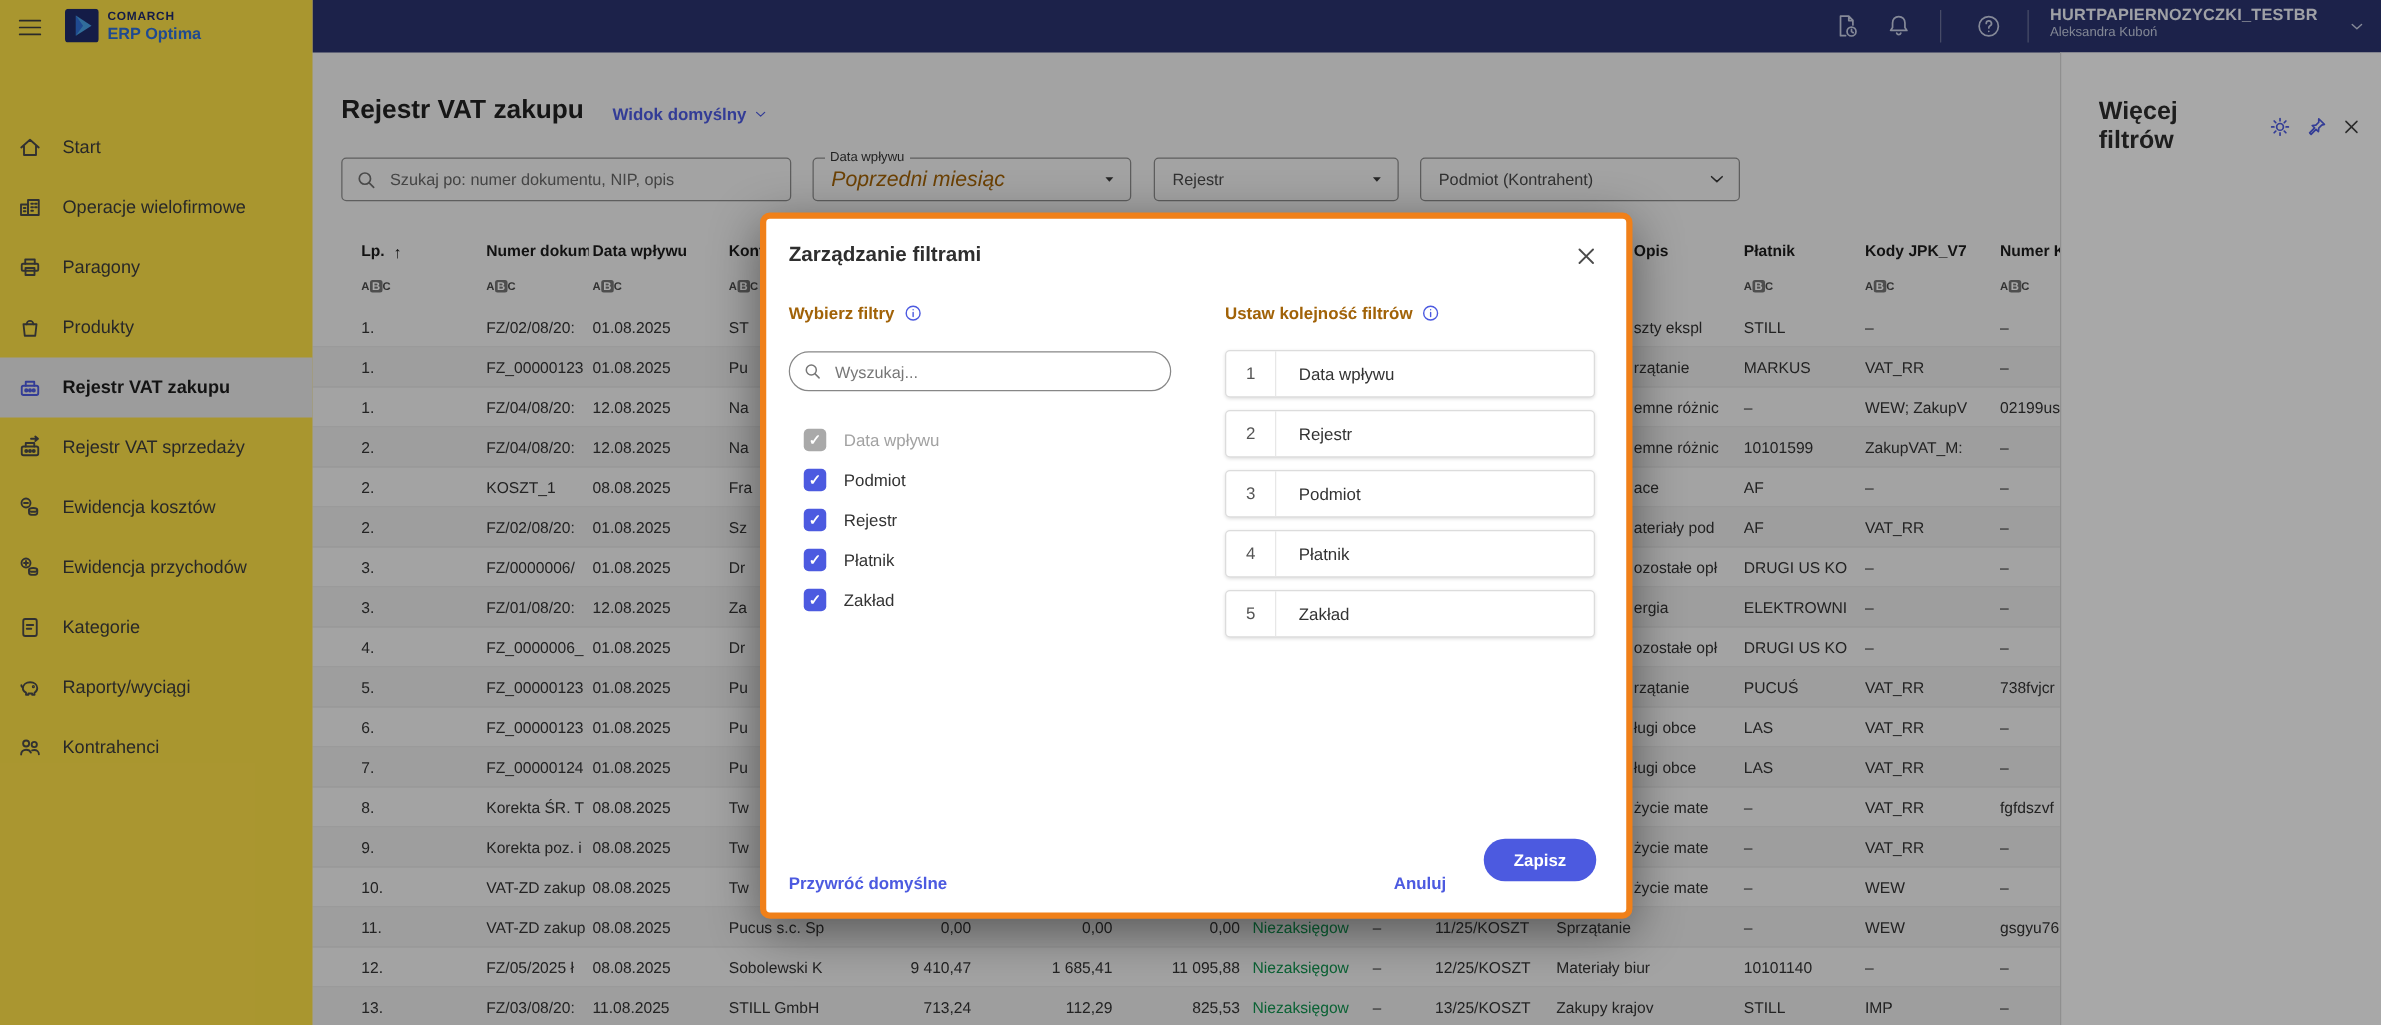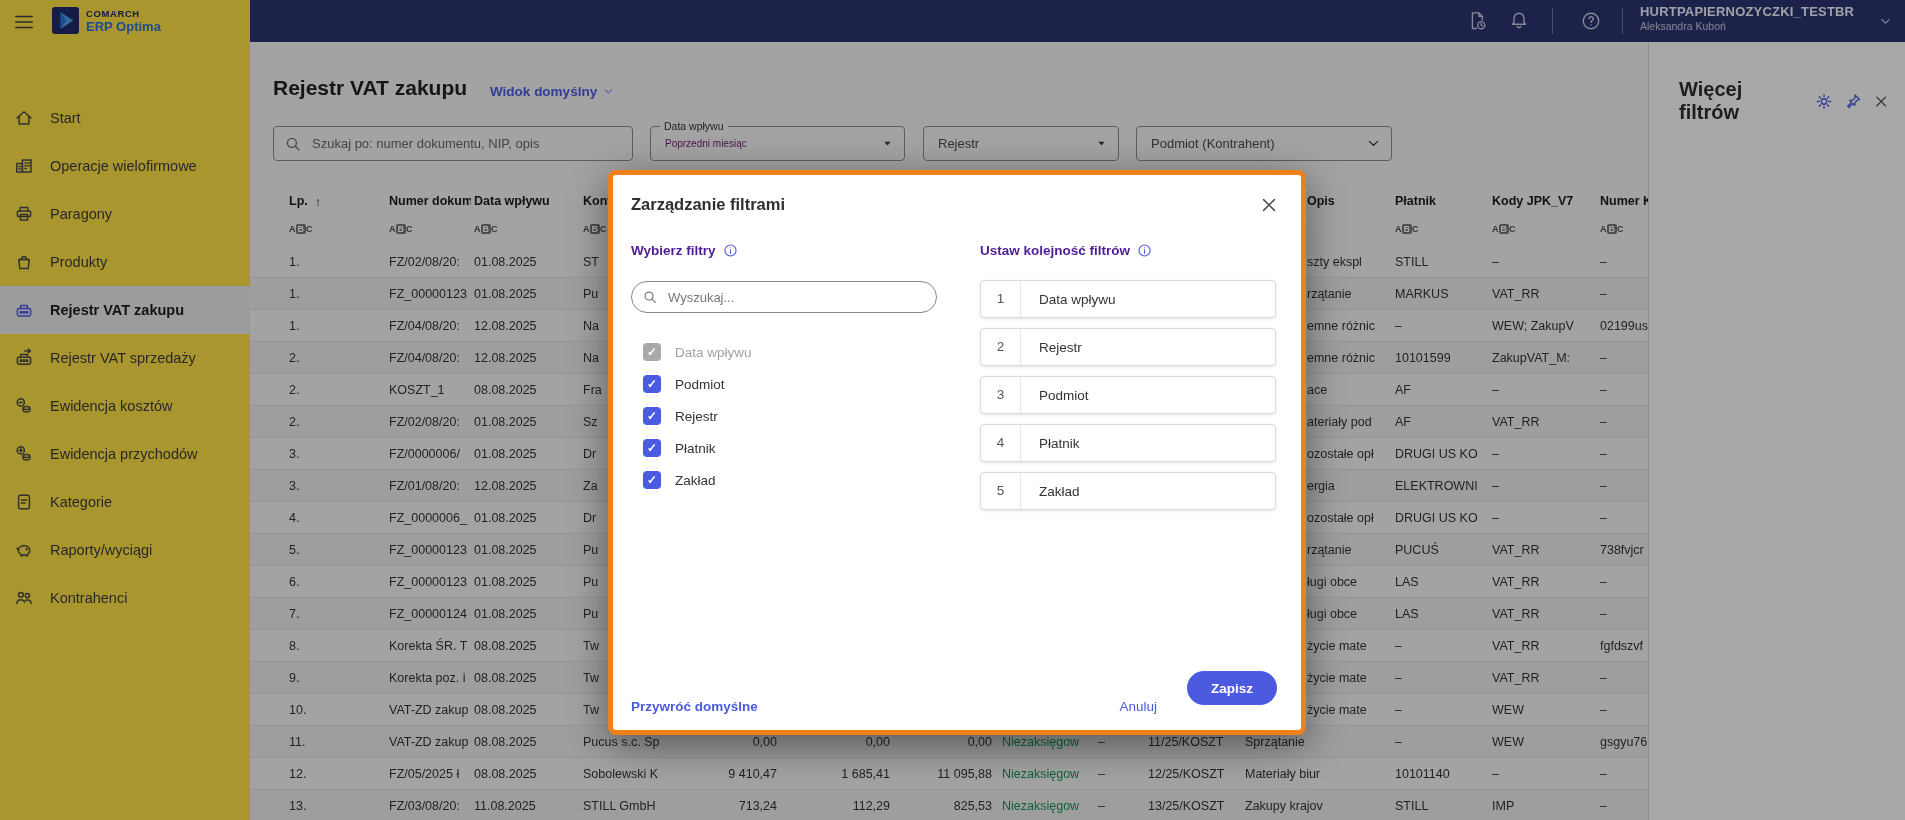--- a/index.html
+++ b/index.html
@@ -39,21 +39,21 @@
   .view-switch{position:absolute;left:240px;top:42px;display:flex;align-items:center;gap:5px;color:var(--accent);font-size:13.5px;font-weight:700;cursor:pointer;}
   .view-switch .vicon{width:13px;height:13px;display:inline-flex;}
 
   .fbox{position:absolute;top:84px;height:35px;border:1px solid #8d8d8d;border-radius:4px;display:flex;align-items:center;background:transparent;}
   .f-search{left:23px;width:360px;padding:0 10px;}
   .f-search .ficon{width:18px;height:18px;color:#6f6f6f;display:inline-flex;flex:none;}
   .f-search input{border:none;outline:none;background:transparent;font-size:13px;color:#444;margin-left:10px;width:100%;}
   .f-search input::placeholder{color:#666;}
   .f-date{left:400px;width:255px;}
   .f-legend{position:absolute;top:-7px;left:9px;background:#f3f3f3;padding:0 4px;font-size:10.5px;color:#333;}
-  .f-value{padding-left:14px;font-size:10px;color:#701a75;}
+  .f-value{padding-left:14px;font-size:17px;color:#a16207;font-style:italic;}
   .f-ph{padding-left:14px;font-size:13px;color:#4a4a4a;}
   .f-caret{position:absolute;right:9px;width:15px;height:15px;color:#3a3a3a;display:inline-flex;}
   .f-reg{left:673px;width:196px;}
   .f-pod{left:886px;width:256px;}
   .f-pod .f-caret{width:17px;height:17px;}
 
   
   .cell{position:absolute;top:0;height:100%;display:flex;align-items:center;overflow:hidden;white-space:nowrap;}
   .c-lp{left:39px;width:90px}.c-numer{left:139px;width:82px}.c-data{left:224px;width:100px}
   .c-kontr{left:333px;width:92px}
@@ -78,42 +78,42 @@
   .panel-head{position:absolute;left:30px;right:16px;top:36px;display:flex;align-items:center;}
   .panel-title{font-size:20px;font-weight:700;color:#2e2e2e;margin-right:14px;}
   .p-icon{width:21px;height:21px;display:inline-flex;color:var(--accent);margin-left:11px;cursor:pointer;}
   .p-close{color:#3f3f3f;width:19px;height:19px;}
 
   
   .overlay{position:absolute;inset:0;background:rgba(0,0,0,.33);z-index:40;}
   .modal{position:absolute;left:608px;top:170px;width:698px;height:565px;background:#fff;border:5px solid var(--orange);border-radius:8px;z-index:60;box-shadow:0 10px 40px rgba(0,0,0,.45);}
   .m-title{position:absolute;left:18px;top:20px;font-size:16.5px;font-weight:700;color:#2f2f2f;}
   .m-close{position:absolute;right:22px;top:20px;width:20px;height:20px;color:#4c4c4c;display:inline-flex;cursor:pointer;}
-  .m-sec{position:absolute;top:68px;display:flex;align-items:center;gap:7px;font-size:13.5px;font-weight:700;color:#4c1d95;}
+  .m-sec{position:absolute;top:68px;display:flex;align-items:center;gap:7px;font-size:13.5px;font-weight:700;color:#a16207;}
   .m-sec .iicon{width:15px;height:15px;color:var(--accent);display:inline-flex;cursor:pointer;}
   .m-search{position:absolute;left:18px;top:106px;width:306px;height:32px;border:1px solid #878787;border-radius:16px;display:flex;align-items:center;padding:0 10px;}
   .m-search .ficon{width:16px;height:16px;color:#777;display:inline-flex;flex:none;}
   .m-search input{border:none;outline:none;font-size:13px;color:#444;margin-left:10px;width:100%;}
   .m-search input::placeholder{color:#777;}
   .chk-list{position:absolute;left:30px;top:161px;}
   .chk{display:flex;align-items:center;height:32px;cursor:pointer;}
   .cbox{width:18px;height:18px;border-radius:4px;display:inline-flex;align-items:center;justify-content:center;color:#fff;font-size:12px;font-weight:700;flex:none;}
   .cbox::after{content:"✓";}
   .chk.checked .cbox{background:var(--accent);}
   .chk.disabled .cbox{background:#a9a9a9;}
   .chk .lbl{margin-left:14px;font-size:13.5px;color:#333;}
   .chk.disabled .lbl{color:#a2a2a2;}
   .ord-list{position:absolute;left:367px;top:105px;width:296px;}
   .ord{position:relative;height:38px;margin-bottom:10px;border:1px solid #dcdcdc;border-radius:4px;background:#fff;box-shadow:0 1px 3px rgba(0,0,0,.13);display:flex;align-items:center;cursor:grab;}
   .ord .onum{width:40px;text-align:center;font-size:13.5px;color:#555;border-right:1px solid #e7e7e7;line-height:36px;height:100%;}
   .ord .olbl{padding-left:18px;font-size:13.5px;color:#333;}
   .m-footer{position:absolute;left:18px;right:24px;bottom:16px;height:34px;display:flex;align-items:flex-end;justify-content:space-between;}
   .m-restore{font-size:13.5px;font-weight:700;color:var(--accent);background:none;border:none;cursor:pointer;}
   .m-right{display:flex;align-items:center;gap:30px;}
-  .m-cancel{font-size:13.5px;font-weight:400;color:var(--accent);background:none;border:none;cursor:pointer;margin-top:37px;}
+  .m-cancel{font-size:13.5px;font-weight:700;color:var(--accent);background:none;border:none;cursor:pointer;margin-top:37px;}
   .m-save{font-size:13.5px;font-weight:700;color:#fff;background:var(--accent);border:none;border-radius:17px;height:34px;padding:0 24px;cursor:pointer;}
 
   .icon svg, .sicon svg, .tb-icon svg, .tb-chevron svg, .ficon svg, .f-caret svg, .m-close svg,
   .p-icon svg, .iicon svg, .vicon svg, .hamburger svg{
     width:100%;height:100%;fill:none;stroke:currentColor;stroke-width:1.5;stroke-linecap:round;stroke-linejoin:round;
   }
 </style>
 </head>
 <body>
 

